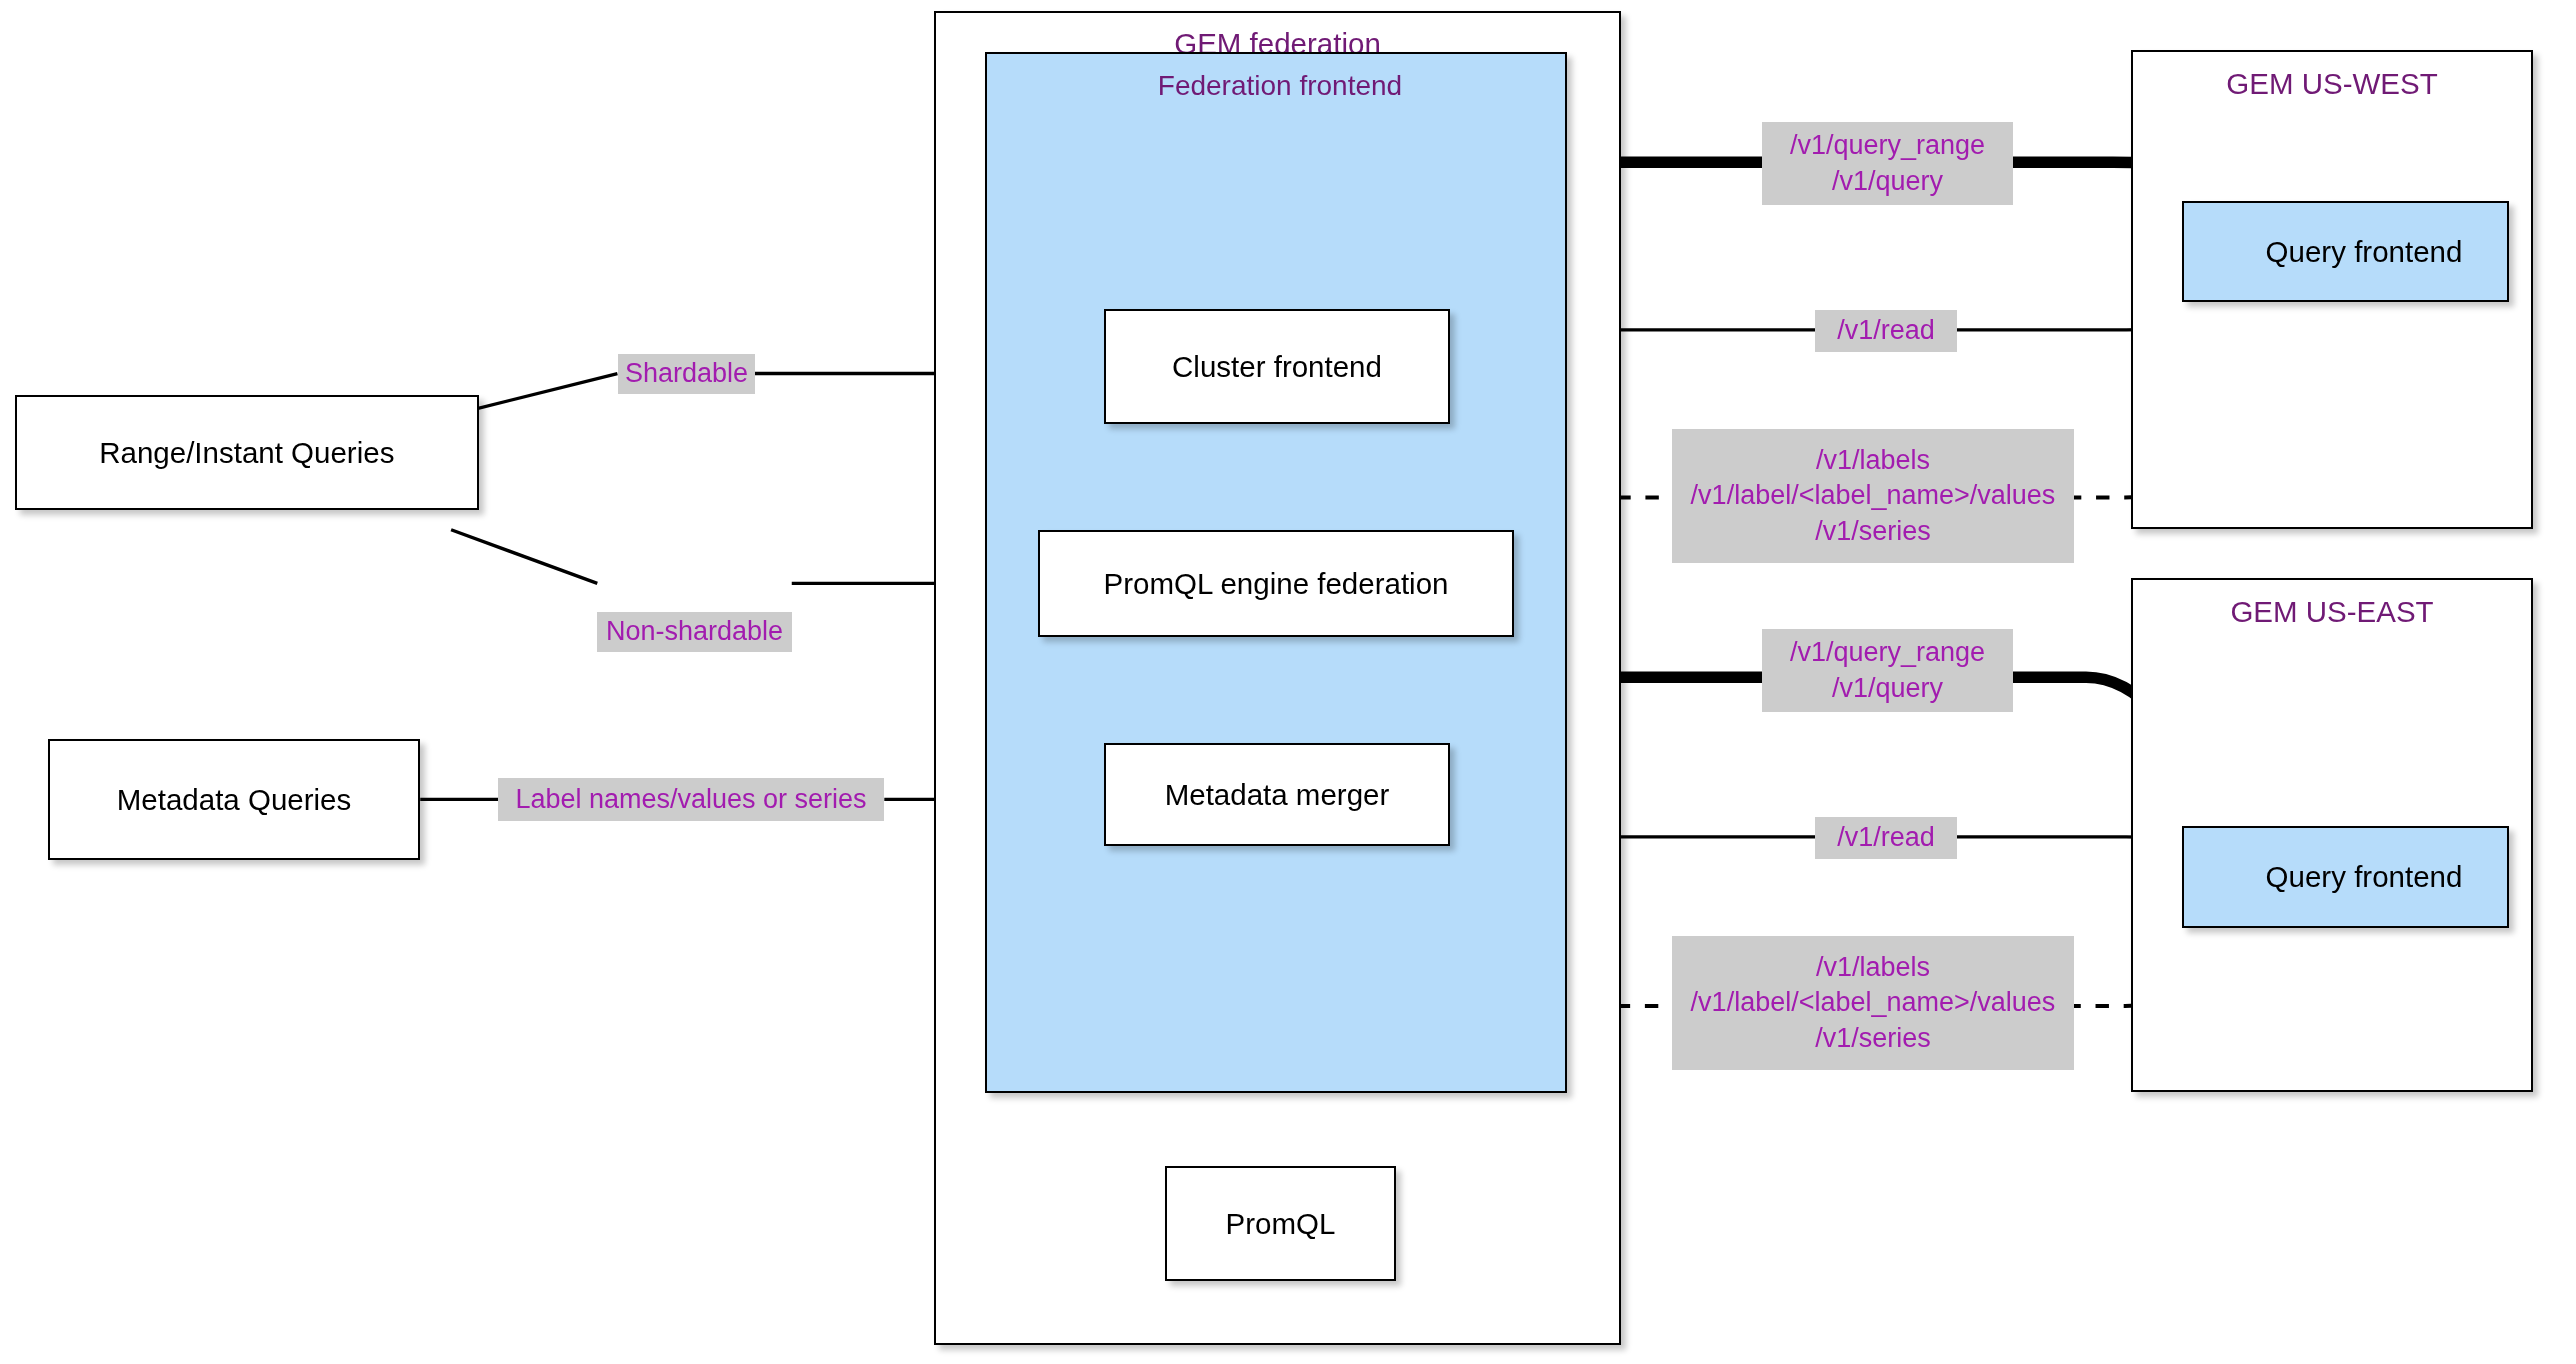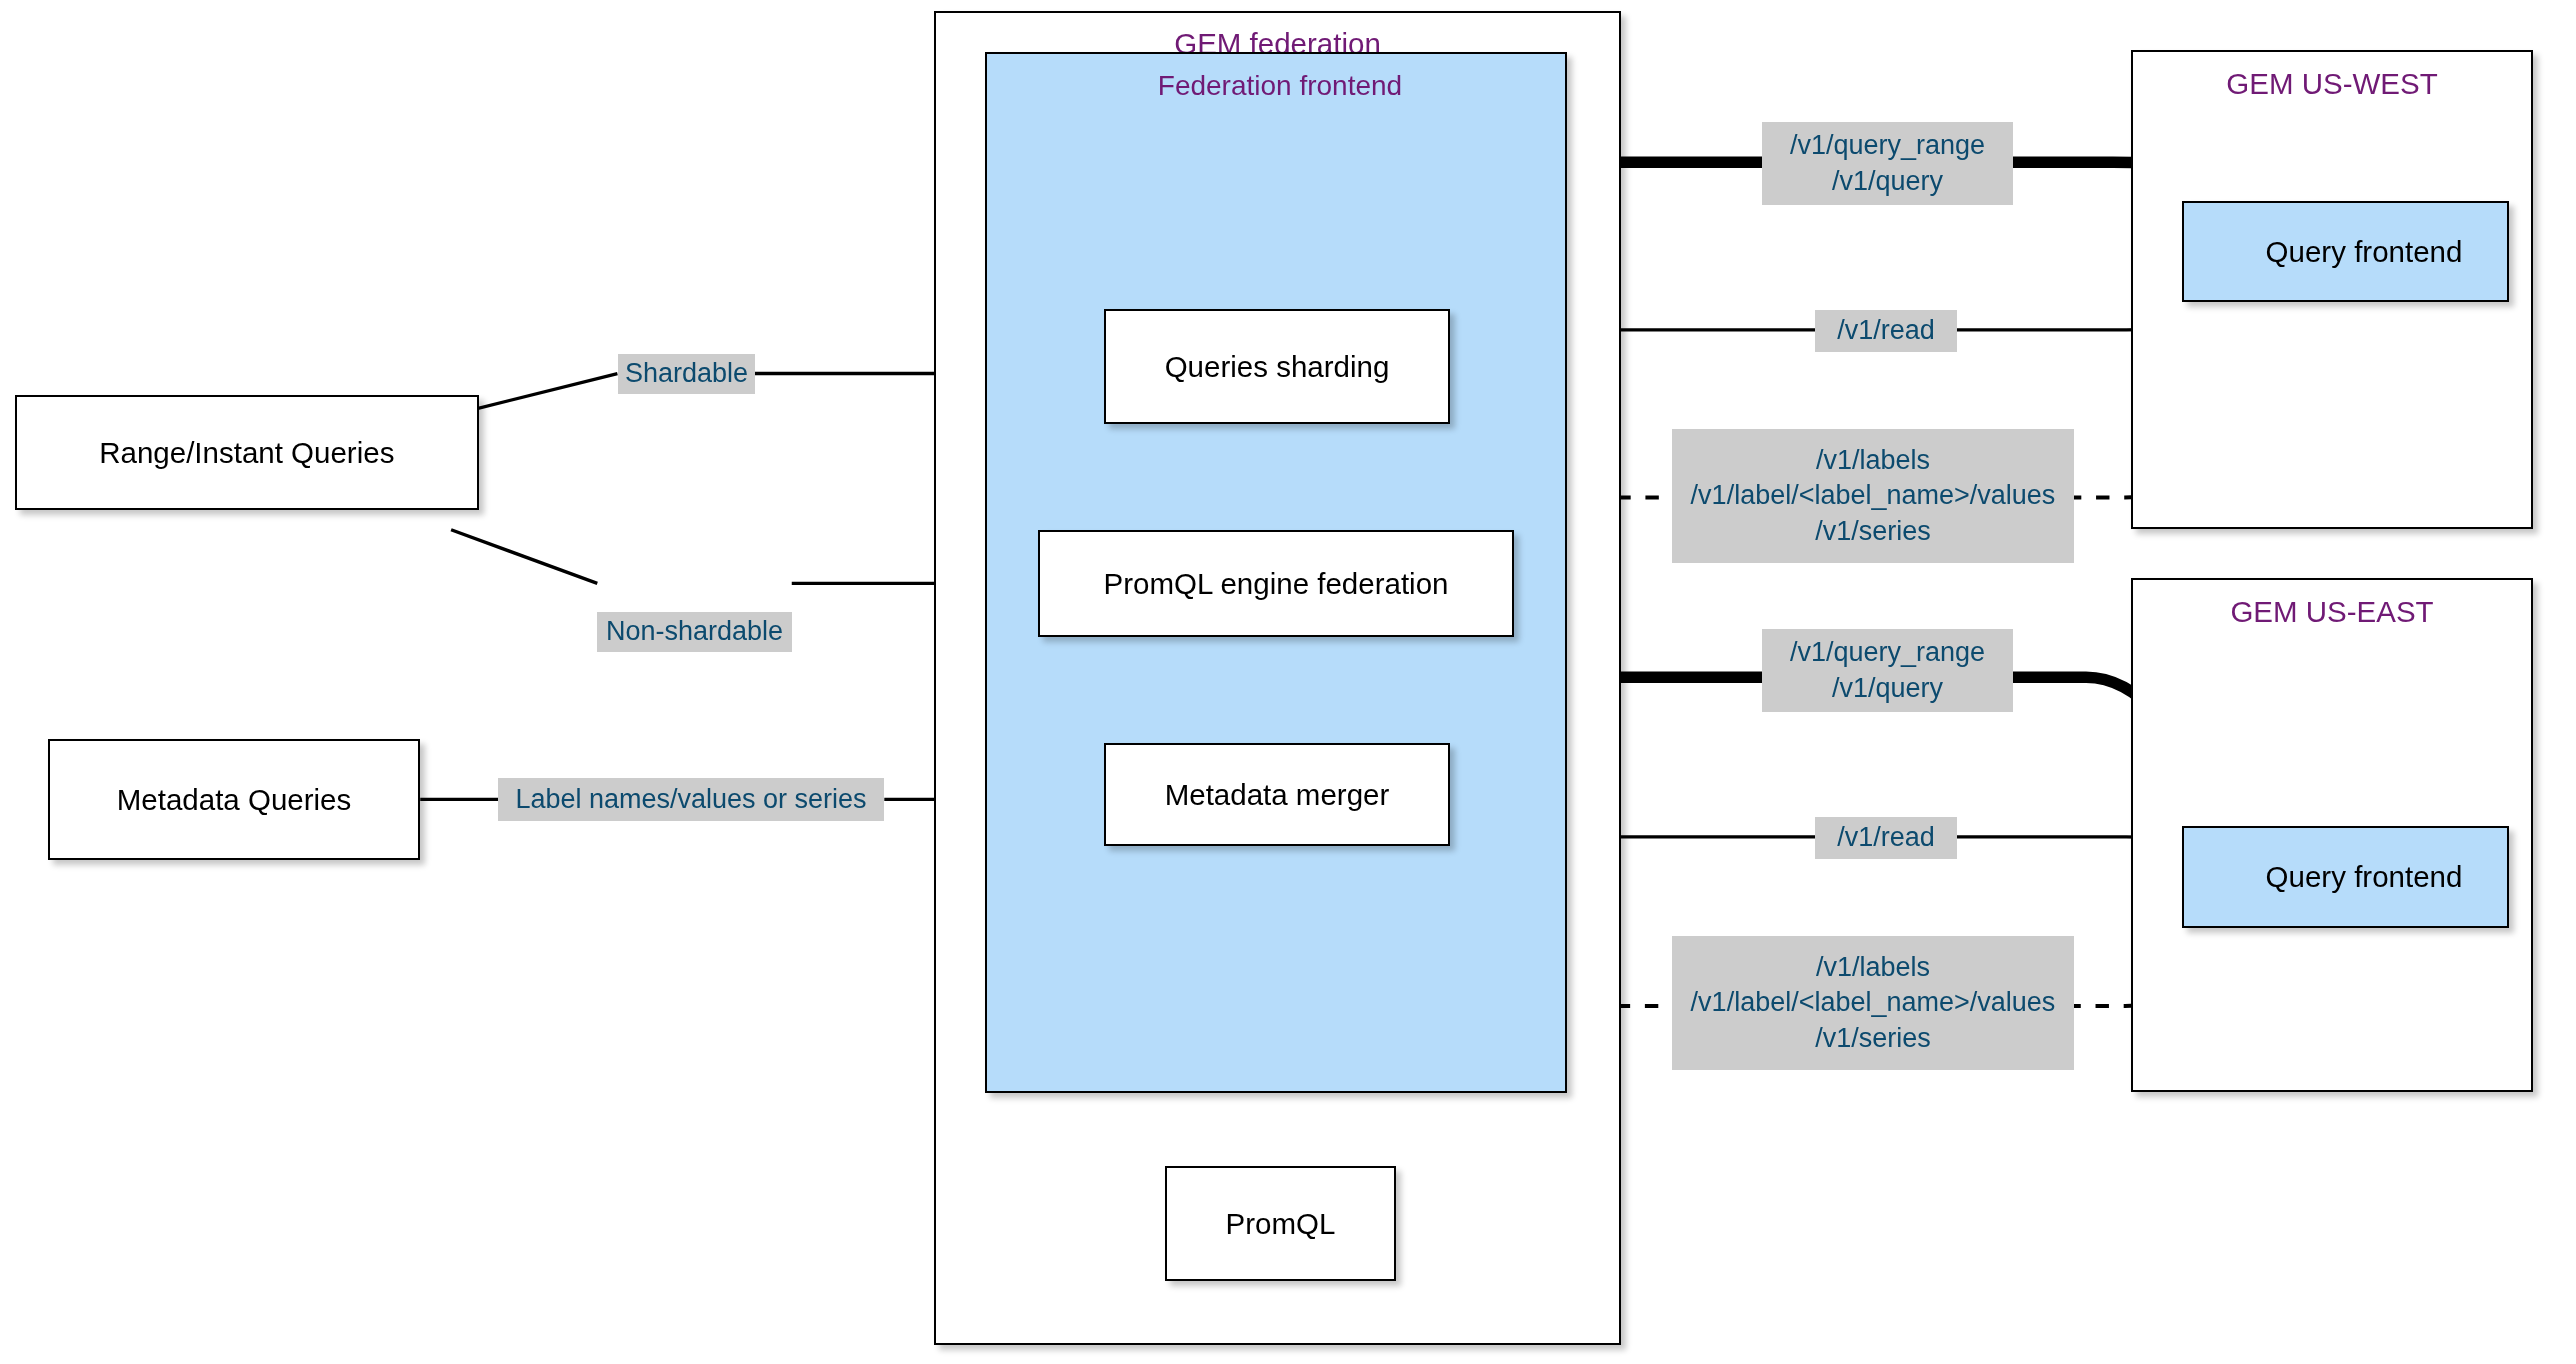--- a/index.html
+++ b/index.html
@@ -9,21 +9,21 @@
 
   .node{position:absolute;box-sizing:border-box;display:flex;align-items:center;justify-content:center;
         text-align:center;color:#000;background:#ffffff;border:2.7px solid #000;
         box-shadow:4.7px 4.7px 6px rgba(0,0,0,0.22);}
   .node.blue{background:#b6dcfa;padding-left:37px;}
   .container{position:absolute;box-sizing:border-box;background:#ffffff;border:2.7px solid #000;
              box-shadow:4.7px 4.7px 6px rgba(0,0,0,0.22);}
   .container.blue{background:#b6dcfa;}
   .container-title{position:absolute;left:0;right:0;text-align:center;color:#701a75;}
 
-  .edgelabel{position:absolute;box-sizing:border-box;background:#cccccc;color:#0c4a6e;
+  .edgelabel{position:absolute;box-sizing:border-box;background:#cccccc;color:#a21caf;
              display:flex;flex-direction:column;align-items:center;justify-content:center;
              text-align:center;line-height:1.32;white-space:pre;}
 
   .fs-big{font-size:29.5px;}
   .fs-mid{font-size:28px;}
   .fs-lbl{font-size:27px;}
 </style>
 </head>
 <body>
 
@@ -80,21 +80,21 @@
   </div>
 
   <div class="container" style="left:2131px;top:578px;width:402px;height:514px;">
     <div class="container-title fs-big" style="top:14.8px;">GEM US-EAST</div>
   </div>
 
   <div class="node fs-big" style="left:14.8px;top:395px;width:464px;height:115px;">Range/Instant Queries</div>
 
   <div class="node fs-big" style="left:48px;top:739px;width:372px;height:121px;">Metadata Queries</div>
 
-  <div class="node fs-big" style="left:1104px;top:309px;width:346px;height:115px;">Queries sharding</div>
+  <div class="node fs-big" style="left:1104px;top:309px;width:346px;height:115px;">Cluster frontend</div>
 
   <div class="node fs-big" style="left:1038px;top:530px;width:476px;height:107px;">PromQL engine federation</div>
 
   <div class="node fs-big" style="left:1104px;top:743px;width:346px;height:103px;">Metadata merger</div>
 
   <div class="node fs-big" style="left:1165px;top:1166px;width:231px;height:115px;">PromQL</div>
 
   <div class="node blue fs-big" style="left:2182px;top:201px;width:327px;height:101px;">Query frontend</div>
 
   <div class="node blue fs-big" style="left:2182px;top:826px;width:327px;height:102px;">Query frontend</div>

